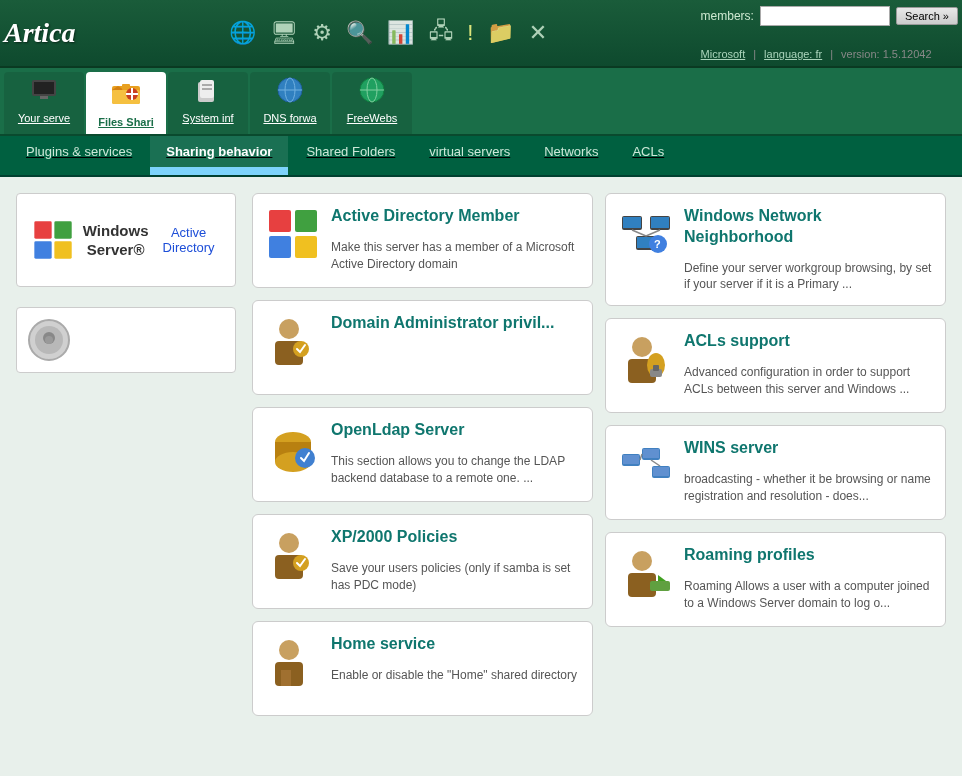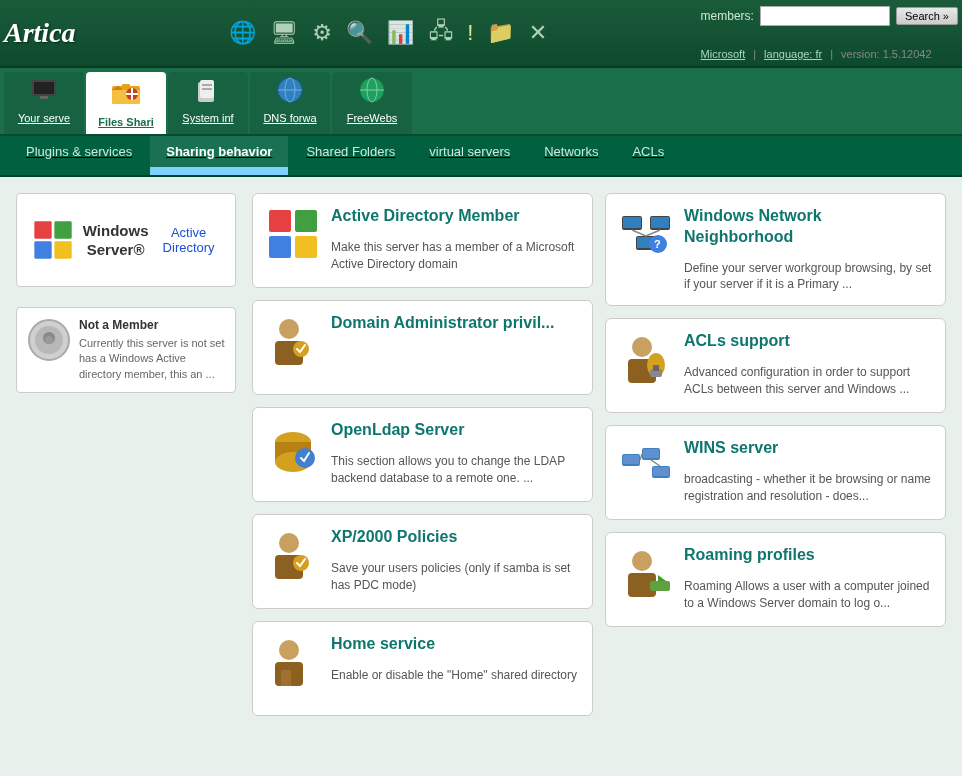--- a/index.html
+++ b/index.html
@@ -362,24 +362,20 @@
     </div>
     <div id="not-member-card">
       <div id="lock-icon-wrap">
         <svg width="44" height="44" viewBox="0 0 44 44">
           <circle cx="22" cy="22" r="20" fill="#d0d0d0" stroke="#aaa" stroke-width="2"></circle>
           <circle cx="22" cy="22" r="14" fill="#b8b8b8"></circle>
           <circle cx="22" cy="20" r="6" fill="#888"></circle>
           <circle cx="22" cy="22" r="4" fill="#999"></circle>
         </svg>
       </div>
-      <div>
-        <div id="not-member-title">Not a Member</div>
-        <div id="not-member-desc">Currently this server is not set has a Windows Active directory member, this an ...</div>
-      </div>
     </div>
   </div>
 
   <div id="right-grid">
 
     <div class="grid-col">
 
       <div class="feature-card">
         <div class="card-icon">
           <svg width="52" height="52" viewBox="0 0 52 52">

